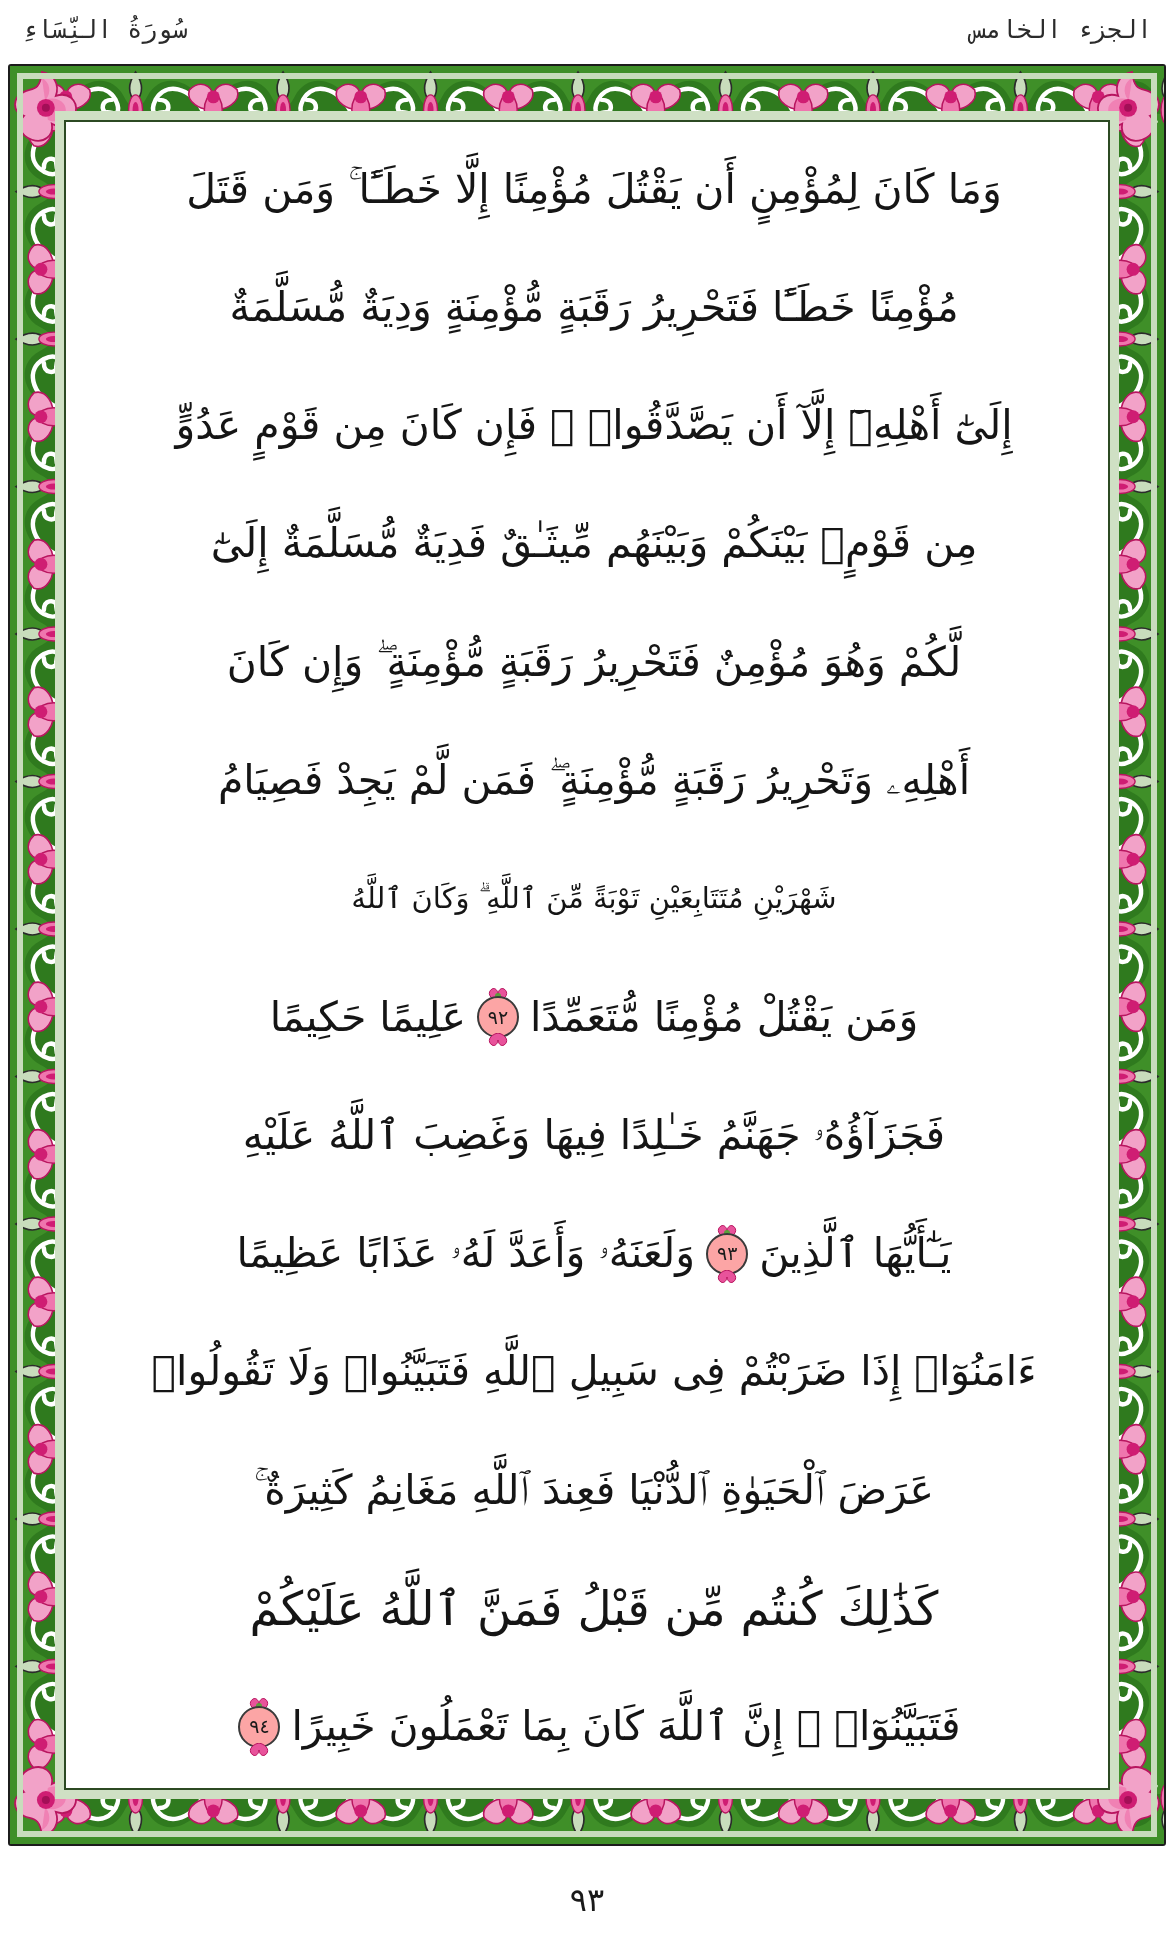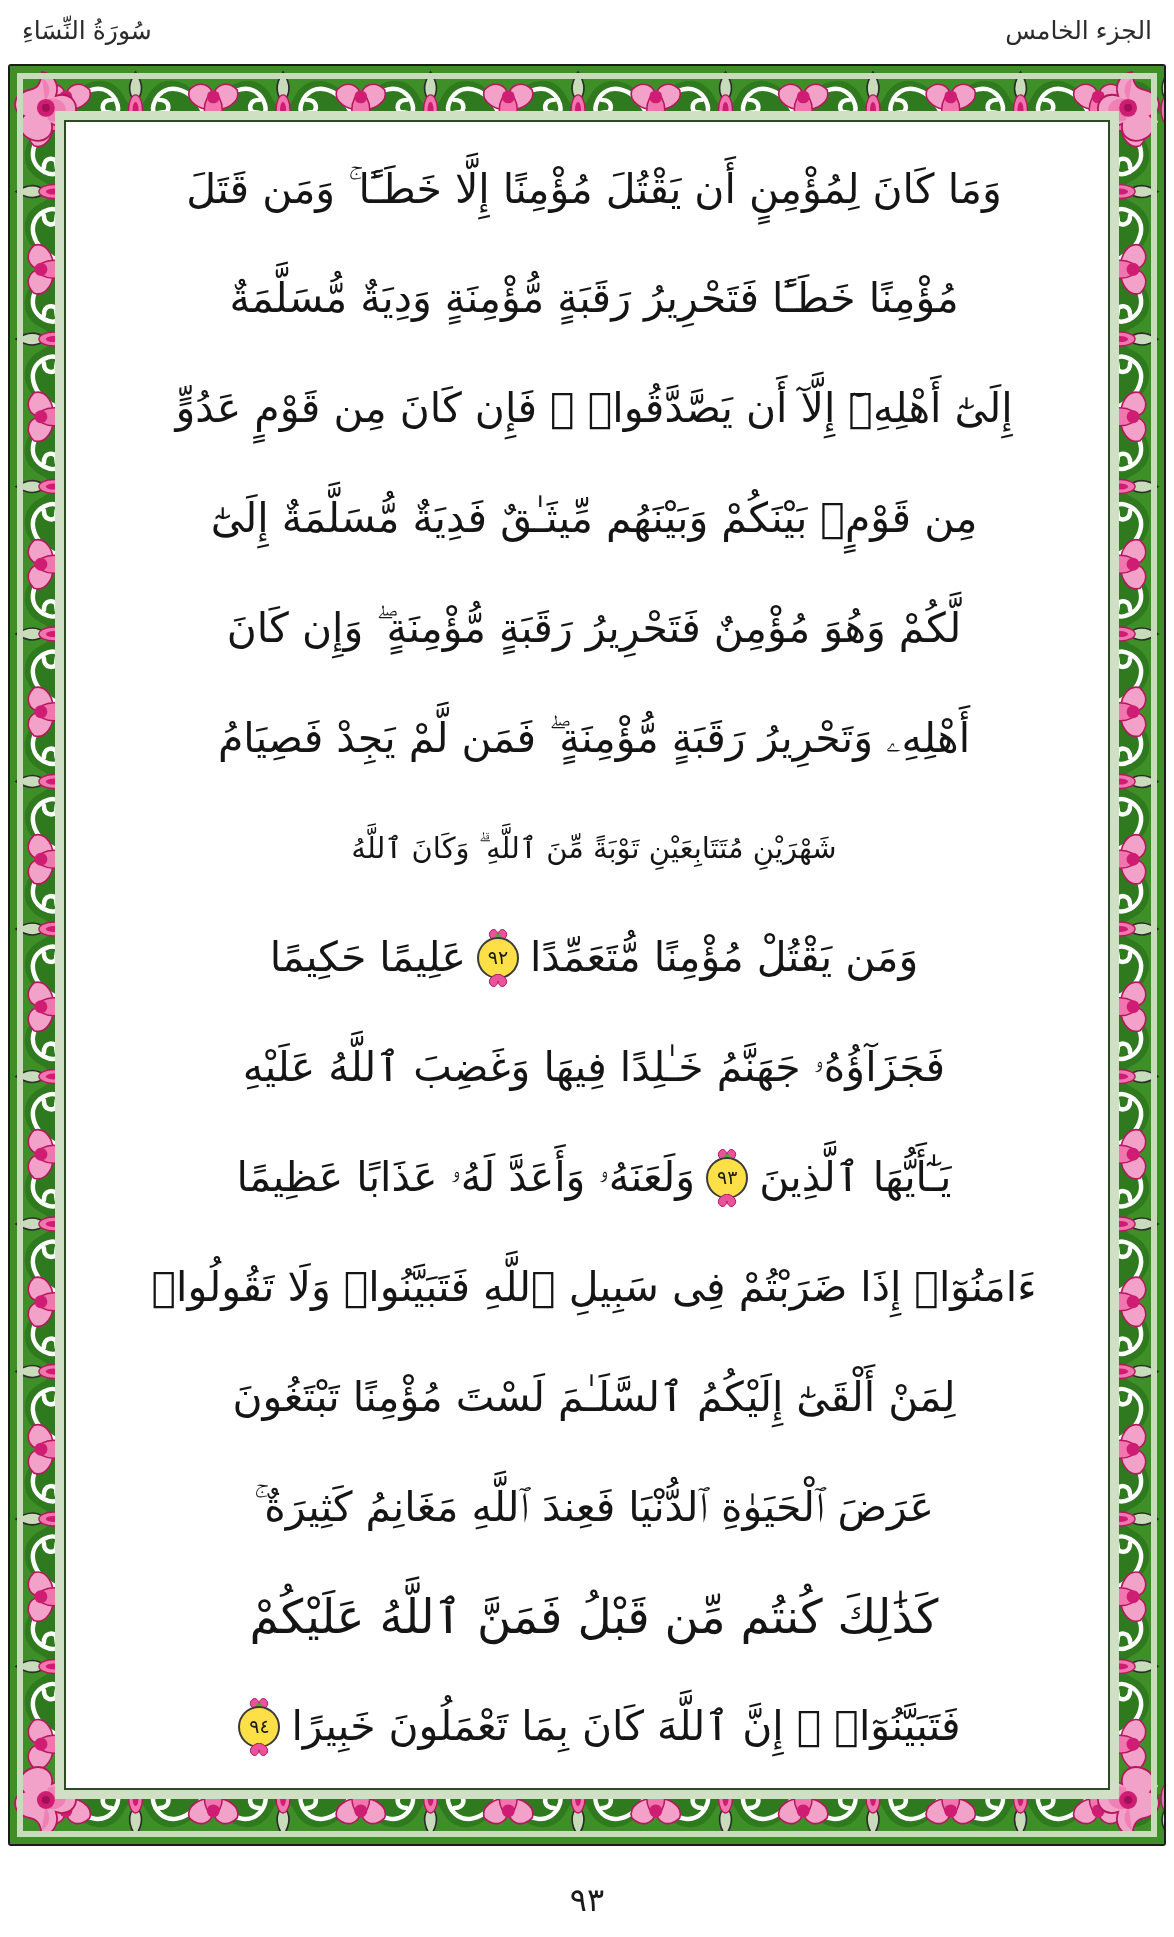--- a/index.html
+++ b/index.html
@@ -12,21 +12,21 @@
 
   
   .header{
     position:absolute;left:0;right:0;top:0;height:60px;
     display:flex;align-items:center;justify-content:space-between;
     padding:0 22px;box-sizing:border-box;
     direction:rtl;
   }
   .hdr-txt{
     font-size:25px;color:#2b2b2b;
-    font-family:Liberation Sans, sans-serif;
+    font-family:Liberation Mono, monospace;
     white-space:nowrap;letter-spacing:0px;
   }
 
   
   .frame{
     position:absolute;left:8px;top:64px;width:1158px;height:1782px;
     box-sizing:border-box;
   }
   
   .frame-outline{
@@ -94,21 +94,21 @@
   
   .ayah{
     display:inline-block;position:relative;
     width:46px;height:54px;
     margin:0 9px;
     vertical-align:middle;
   }
   .ayah .oval{
     position:absolute;left:2px;top:6px;width:42px;height:42px;
     border-radius:50%;
-    background:#fde047;
+    background:#fca5a5;
     border:2px solid #3a3a3a;
     box-sizing:border-box;
     display:flex;align-items:center;justify-content:center;
   }
   .ayah .num{
     font-family:"DejaVu Sans","Liberation Sans",sans-serif;
     font-size:19px;color:#1b1b1b;line-height:1;
     direction:rtl;
   }
   .ayah .petal-top,.ayah .petal-bot{
@@ -382,23 +382,20 @@
           <path d="M11 0 C 2 2, 0 9, 5 12 C 8 14, 11 10, 11 7 C 11 10, 14 14, 17 12 C 22 9, 20 2, 11 0 Z" fill="#e8539b" stroke="#b8155f" stroke-width="1"></path>
         </svg>
       </span>
       <span class="seg">وَلَعَنَهُۥ وَأَعَدَّ لَهُۥ عَذَابًا عَظِيمًا</span>
     </div>
 
     <div class="aline" style="font-size: 41px;">
       <span class="seg">ءَامَنُوٓا۟ إِذَا ضَرَبْتُمْ فِى سَبِيلِ ٱللَّهِ فَتَبَيَّنُوا۟ وَلَا تَقُولُوا۟</span>
     </div>
 
-    <div class="aline" style="font-size: 41px;">
-      <span class="seg">لِمَنْ أَلْقَىٰٓ إِلَيْكُمُ ٱلسَّلَـٰمَ لَسْتَ مُؤْمِنًا تَبْتَغُونَ</span>
-    </div>
 
     <div class="aline" style="font-size: 41px;">
       <span class="seg">عَرَضَ ٱلْحَيَوٰةِ ٱلدُّنْيَا فَعِندَ ٱللَّهِ مَغَانِمُ كَثِيرَةٌ ۚ</span>
     </div>
 
     <div class="aline" style="font-size: 47px;">
       <span class="seg">كَذَٰلِكَ كُنتُم مِّن قَبْلُ فَمَنَّ ٱللَّهُ عَلَيْكُمْ</span>
     </div>
 
     <div class="aline" style="font-size: 41px;">

